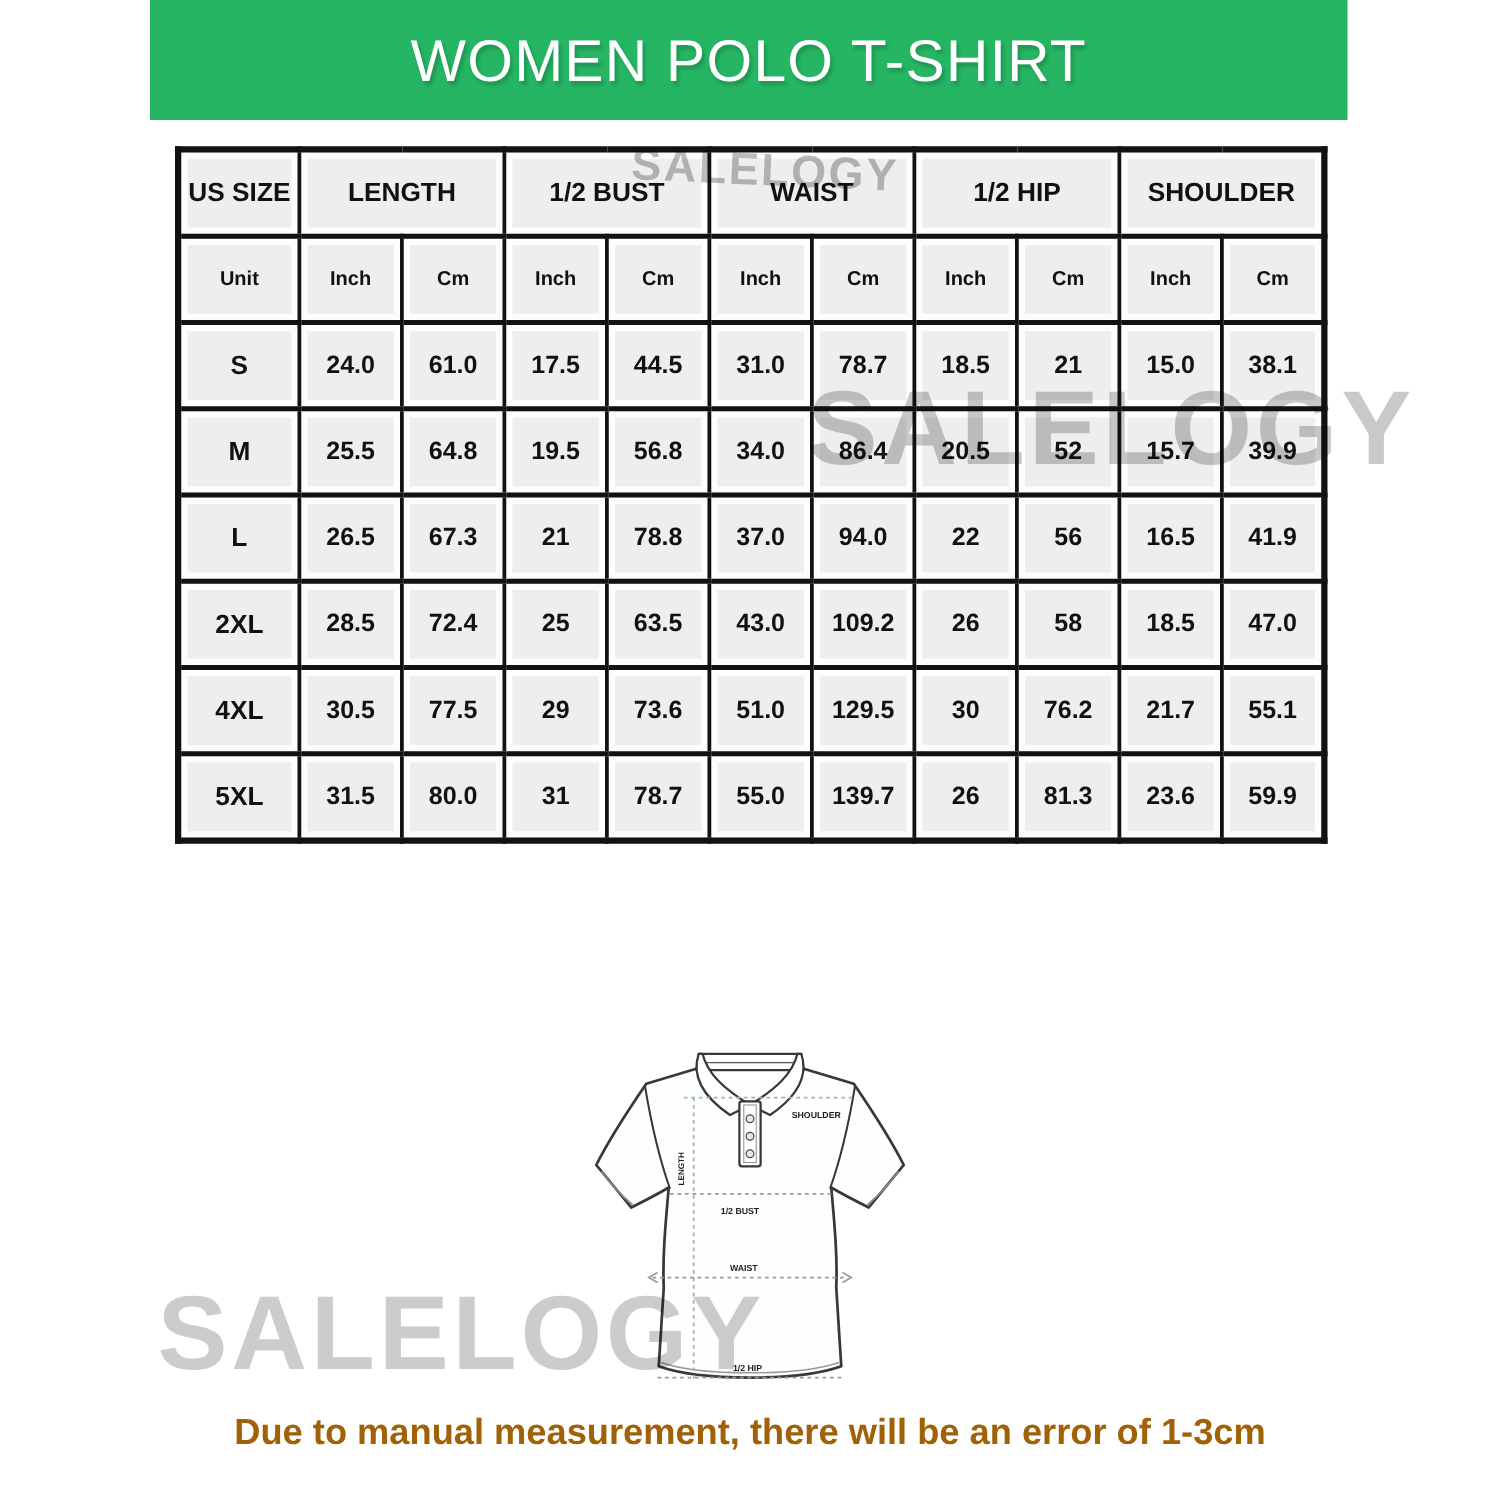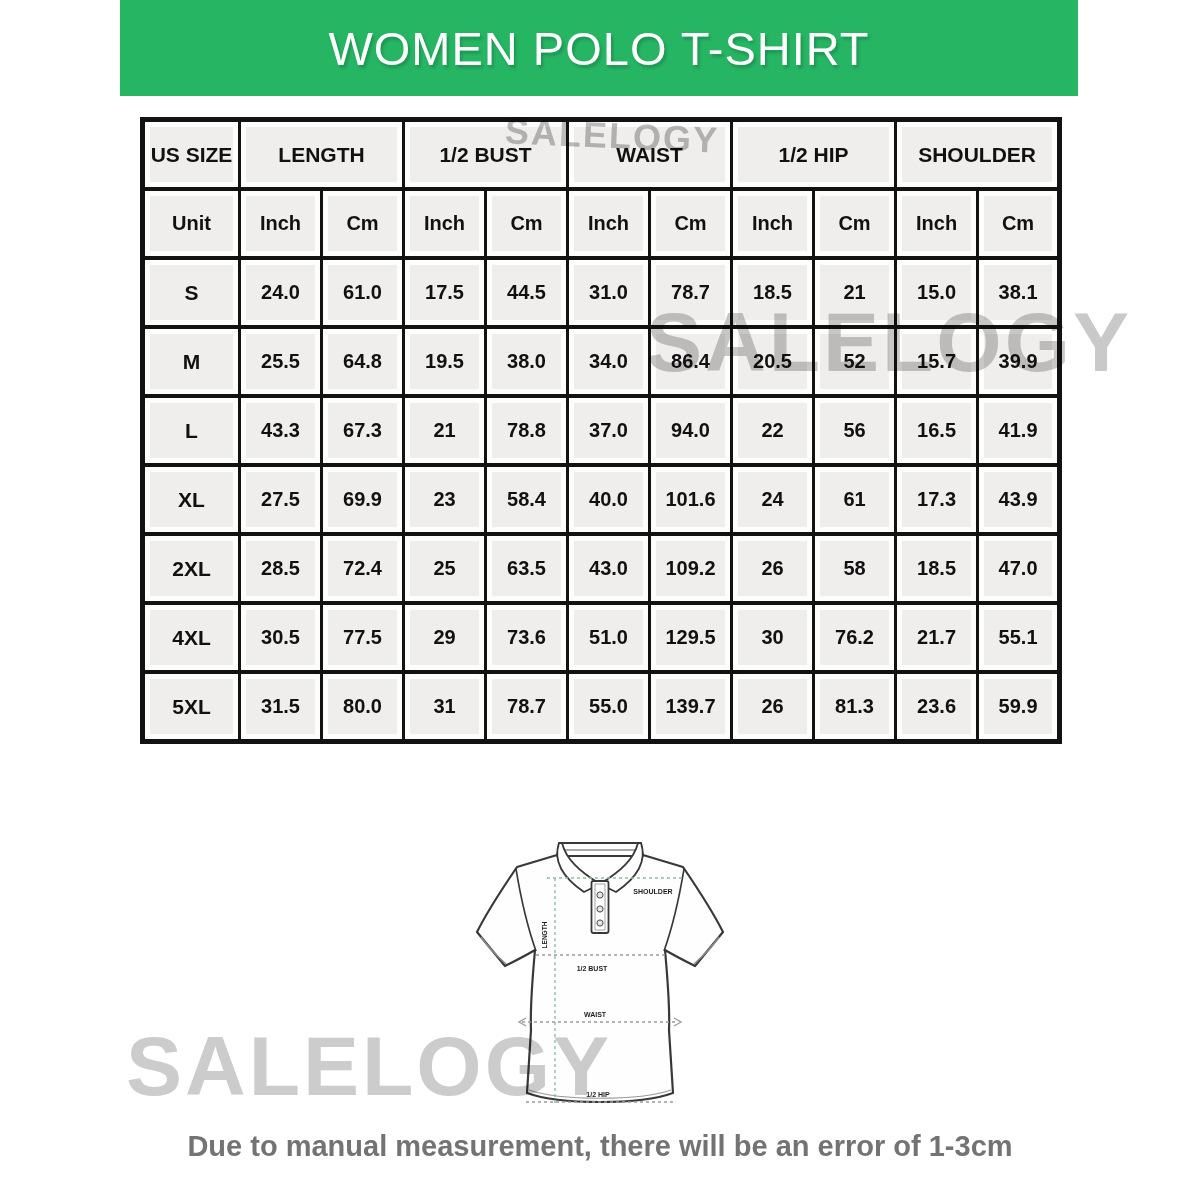--- a/index.html
+++ b/index.html
@@ -25,39 +25,39 @@
   }
   .size-table td{
     border-left:3px solid #121212;border-right:3px solid #121212;
     border-top:4px solid #121212;border-bottom:4px solid #121212;
     background:#f0eeec;
     box-shadow:inset 0 0 0 5px rgba(255,255,255,0.85);
     text-align:center;vertical-align:middle;
     height:63px;color:#111;
   }
   .group-cell{font-size:21px;font-weight:bold;}
-  .unit-cell{font-size:20px;font-weight:bold;}
+  .unit-cell{font-size:16px;font-weight:bold;}
   .size-cell{font-size:21px;font-weight:bold;}
   .val-cell{font-size:20px;font-weight:bold;}
   
   .wm{
     position:absolute;font-weight:bold;color:#c4c4c4;
     mix-blend-mode:multiply;pointer-events:none;white-space:nowrap;
     letter-spacing:3px;line-height:1;z-index:5;
   }
   .wm-top{left:505px;top:118px;font-size:36px;color:#bdbdbd;transform:rotate(2.5deg);letter-spacing:2px;}
   .wm-mid{left:646px;top:300px;font-size:84px;color:#c9c9c9;}
   .wm-bottom{left:126px;top:1024px;font-size:84px;color:#cccccc;}
   
   .diagram{position:absolute;left:460px;top:835px;width:280px;height:300px;}
   .diagram text{font-family:"Liberation Sans","DejaVu Sans",sans-serif;font-weight:bold;fill:#1e1e1e;}
   
   .footnote{
     position:absolute;left:0;top:1130px;width:1200px;text-align:center;
-    font-size:29px;font-weight:bold;color:#737373;
+    font-size:29px;font-weight:bold;color:#a16207;
   }
 </style>
 </head>
 <body>
 
 <div class="banner">
   <h1>WOMEN POLO T-SHIRT</h1>
 </div>
 
 <table class="size-table">
@@ -109,53 +109,40 @@
         <td class="val-cell">18.5</td>
         <td class="val-cell">21</td>
         <td class="val-cell">15.0</td>
         <td class="val-cell">38.1</td>
       </tr>
       <tr>
         <td class="size-cell">M</td>
         <td class="val-cell">25.5</td>
         <td class="val-cell">64.8</td>
         <td class="val-cell">19.5</td>
-        <td class="val-cell">38.0</td>
+        <td class="val-cell">56.8</td>
         <td class="val-cell">34.0</td>
         <td class="val-cell">86.4</td>
         <td class="val-cell">20.5</td>
         <td class="val-cell">52</td>
         <td class="val-cell">15.7</td>
         <td class="val-cell">39.9</td>
       </tr>
       <tr>
         <td class="size-cell">L</td>
-        <td class="val-cell">43.3</td>
+        <td class="val-cell">26.5</td>
         <td class="val-cell">67.3</td>
         <td class="val-cell">21</td>
         <td class="val-cell">78.8</td>
         <td class="val-cell">37.0</td>
         <td class="val-cell">94.0</td>
         <td class="val-cell">22</td>
         <td class="val-cell">56</td>
         <td class="val-cell">16.5</td>
         <td class="val-cell">41.9</td>
-      </tr>
-      <tr>
-        <td class="size-cell">XL</td>
-        <td class="val-cell">27.5</td>
-        <td class="val-cell">69.9</td>
-        <td class="val-cell">23</td>
-        <td class="val-cell">58.4</td>
-        <td class="val-cell">40.0</td>
-        <td class="val-cell">101.6</td>
-        <td class="val-cell">24</td>
-        <td class="val-cell">61</td>
-        <td class="val-cell">17.3</td>
-        <td class="val-cell">43.9</td>
       </tr>
       <tr>
         <td class="size-cell">2XL</td>
         <td class="val-cell">28.5</td>
         <td class="val-cell">72.4</td>
         <td class="val-cell">25</td>
         <td class="val-cell">63.5</td>
         <td class="val-cell">43.0</td>
         <td class="val-cell">109.2</td>
         <td class="val-cell">26</td>

